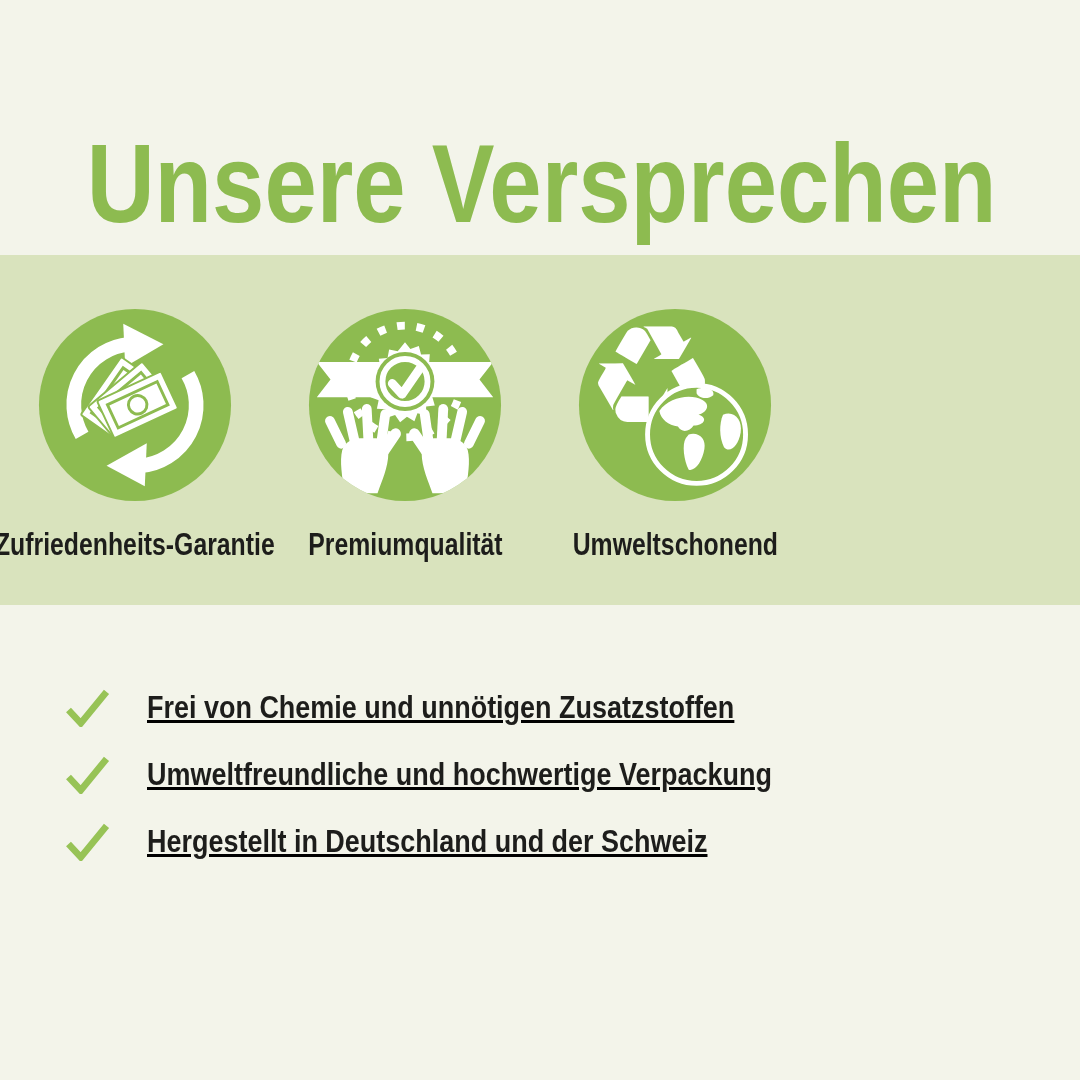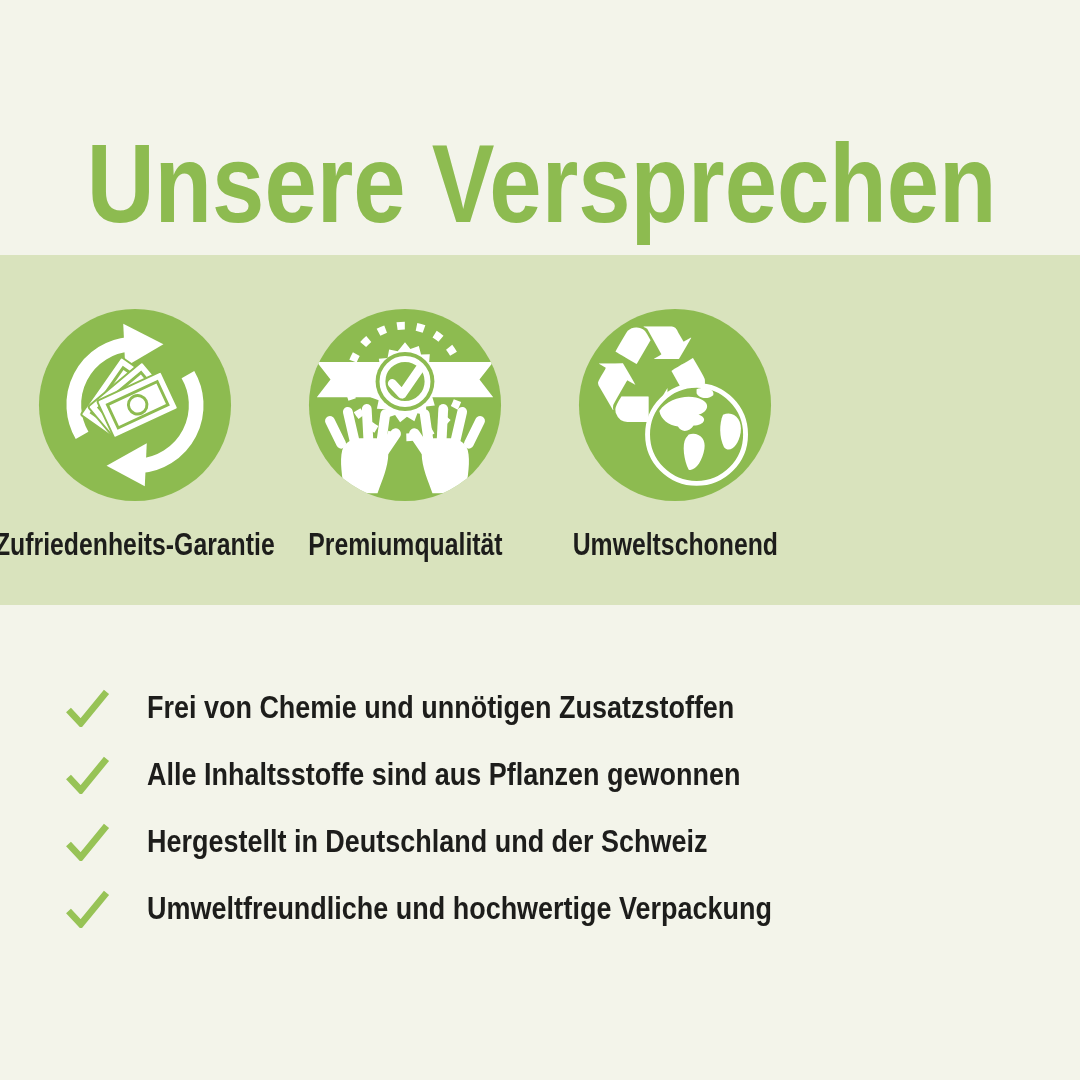--- a/index.html
+++ b/index.html
@@ -32,21 +32,21 @@
   }
   .icon-svg{width:196px;height:196px;display:block;}
   .promise-label{
     margin-top:24px;font-size:31px;font-weight:800;color:var(--ink);
     white-space:nowrap;transform:scaleX(0.80);transform-origin:center;
   }
   .checklist{
     position:absolute;top:688px;left:64px;
   }
   .check-row{
-    display:flex;align-items:center;height:40px;margin-bottom:27px;
+    display:flex;align-items:center;height:40px;margin-bottom:27px;text-decoration:underline;
   }
   .check-mark{width:47px;height:38px;flex:0 0 47px;}
   .check-text{
     margin-left:36px;font-size:31px;font-weight:800;color:var(--ink);
     white-space:nowrap;transform:scaleX(0.87);transform-origin:left center;
   }
 </style>
 </head>
 <body>
 
@@ -164,29 +164,23 @@
     <div class="check-row">
       <svg class="check-mark" viewBox="0 0 48 40">
           <path d="M4,22 L17,36 L44,3" fill="none" stroke="#97c356" stroke-width="7"></path>
         </svg>
       <span class="check-text">Frei von Chemie und unnötigen Zusatzstoffen</span>
     </div>
     <div class="check-row">
       <svg class="check-mark" viewBox="0 0 48 40">
           <path d="M4,22 L17,36 L44,3" fill="none" stroke="#97c356" stroke-width="7"></path>
         </svg>
-      <span class="check-text">Alle Inhaltsstoffe sind aus Pflanzen gewonnen</span>
+      <span class="check-text">Umweltfreundliche und hochwertige Verpackung</span>
     </div>
     <div class="check-row">
       <svg class="check-mark" viewBox="0 0 48 40">
           <path d="M4,22 L17,36 L44,3" fill="none" stroke="#97c356" stroke-width="7"></path>
         </svg>
       <span class="check-text">Hergestellt in Deutschland und der Schweiz</span>
     </div>
-    <div class="check-row">
-      <svg class="check-mark" viewBox="0 0 48 40">
-          <path d="M4,22 L17,36 L44,3" fill="none" stroke="#97c356" stroke-width="7"></path>
-        </svg>
-      <span class="check-text">Umweltfreundliche und hochwertige Verpackung</span>
-    </div>
   </div>
 
 </div>
 
 </body></html>

